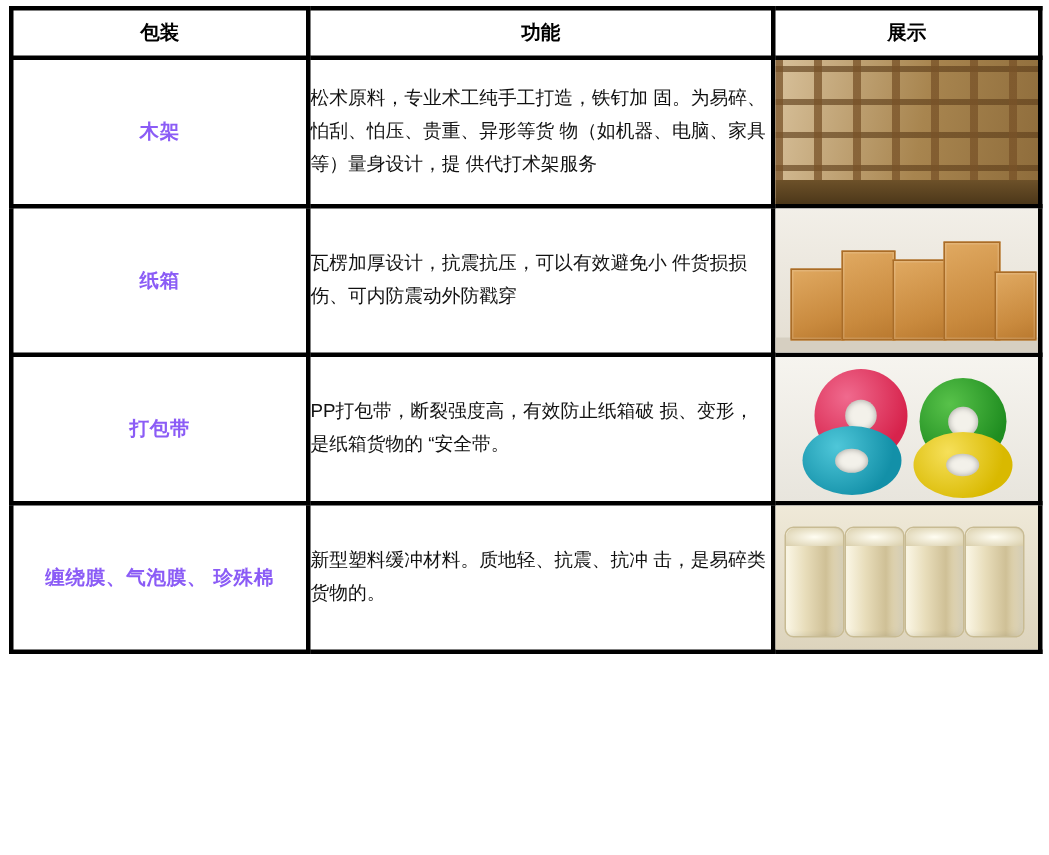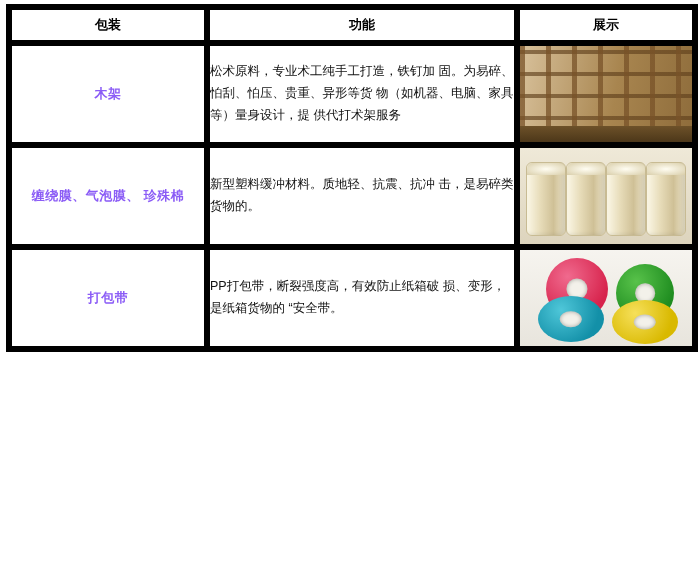--- a/index.html
+++ b/index.html
@@ -20,21 +20,21 @@
     overflow: hidden;
   }
   table.pkg-table {
     border-collapse: collapse;
     table-layout: fixed;
     width: 686px;
     margin: 4px 0 0 6px;
   }
   table.pkg-table td,
   table.pkg-table th {
-    border: 6px solid #000000;
+    border: 3px solid #000000;
     vertical-align: middle;
     padding: 0;
   }
   col.c-name { width: 198px; }
   col.c-func { width: 310px; }
   col.c-show { width: 178px; }
 
   thead th {
     height: 30px;
     font-weight: bold;
@@ -200,43 +200,57 @@
     <tbody>
 
       <tr>
         <td class="name-cell">木架</td>
         <td class="func-cell">松术原料，专业术工纯手工打造，铁钉加 固。为易碎、怕刮、怕压、贵重、异形等货 物（如机器、电脑、家具等）量身设计，提 供代打术架服务</td>
         <td class="show-cell">
           <span class="img-box img-wood"></span>
         </td>
       </tr>
 
-
+      <tr>
+        <td class="name-cell">纸箱</td>
+        <td class="func-cell">瓦楞加厚设计，抗震抗压，可以有效避免小 件货损损伤、可内防震动外防戳穿</td>
+        <td class="show-cell">
+          <span class="img-box img-carton">
+            <span class="floor"></span>
+            <span class="bx b1"></span>
+            <span class="bx b2"></span>
+            <span class="bx b3"></span>
+            <span class="bx b4"></span>
+            <span class="bx b5"></span>
+          </span>
+        </td>
+      </tr>
+
+
+      <tr>
+        <td class="name-cell">打包带</td>
+        <td class="func-cell">PP打包带，断裂强度高，有效防止纸箱破 损、变形，是纸箱货物的 “安全带。</td>
+        <td class="show-cell">
+          <span class="img-box img-strap">
+            <span class="roll r-red"></span>
+            <span class="roll r-green"></span>
+            <span class="roll r-blue"></span>
+            <span class="roll r-yellow"></span>
+          </span>
+        </td>
+      </tr>
 
       <tr>
         <td class="name-cell">缠绕膜、气泡膜、 珍殊棉</td>
         <td class="func-cell">新型塑料缓冲材料。质地轻、抗震、抗冲 击，是易碎类货物的。</td>
         <td class="show-cell">
           <span class="img-box img-film">
             <span class="fr f1"></span>
             <span class="fr f2"></span>
             <span class="fr f3"></span>
             <span class="fr f4"></span>
           </span>
         </td>
       </tr>
 
-      <tr>
-        <td class="name-cell">打包带</td>
-        <td class="func-cell">PP打包带，断裂强度高，有效防止纸箱破 损、变形，是纸箱货物的 “安全带。</td>
-        <td class="show-cell">
-          <span class="img-box img-strap">
-            <span class="roll r-red"></span>
-            <span class="roll r-green"></span>
-            <span class="roll r-blue"></span>
-            <span class="roll r-yellow"></span>
-          </span>
-        </td>
-      </tr>
-
     </tbody>
   </table>
 </div>
 
 </body></html>

